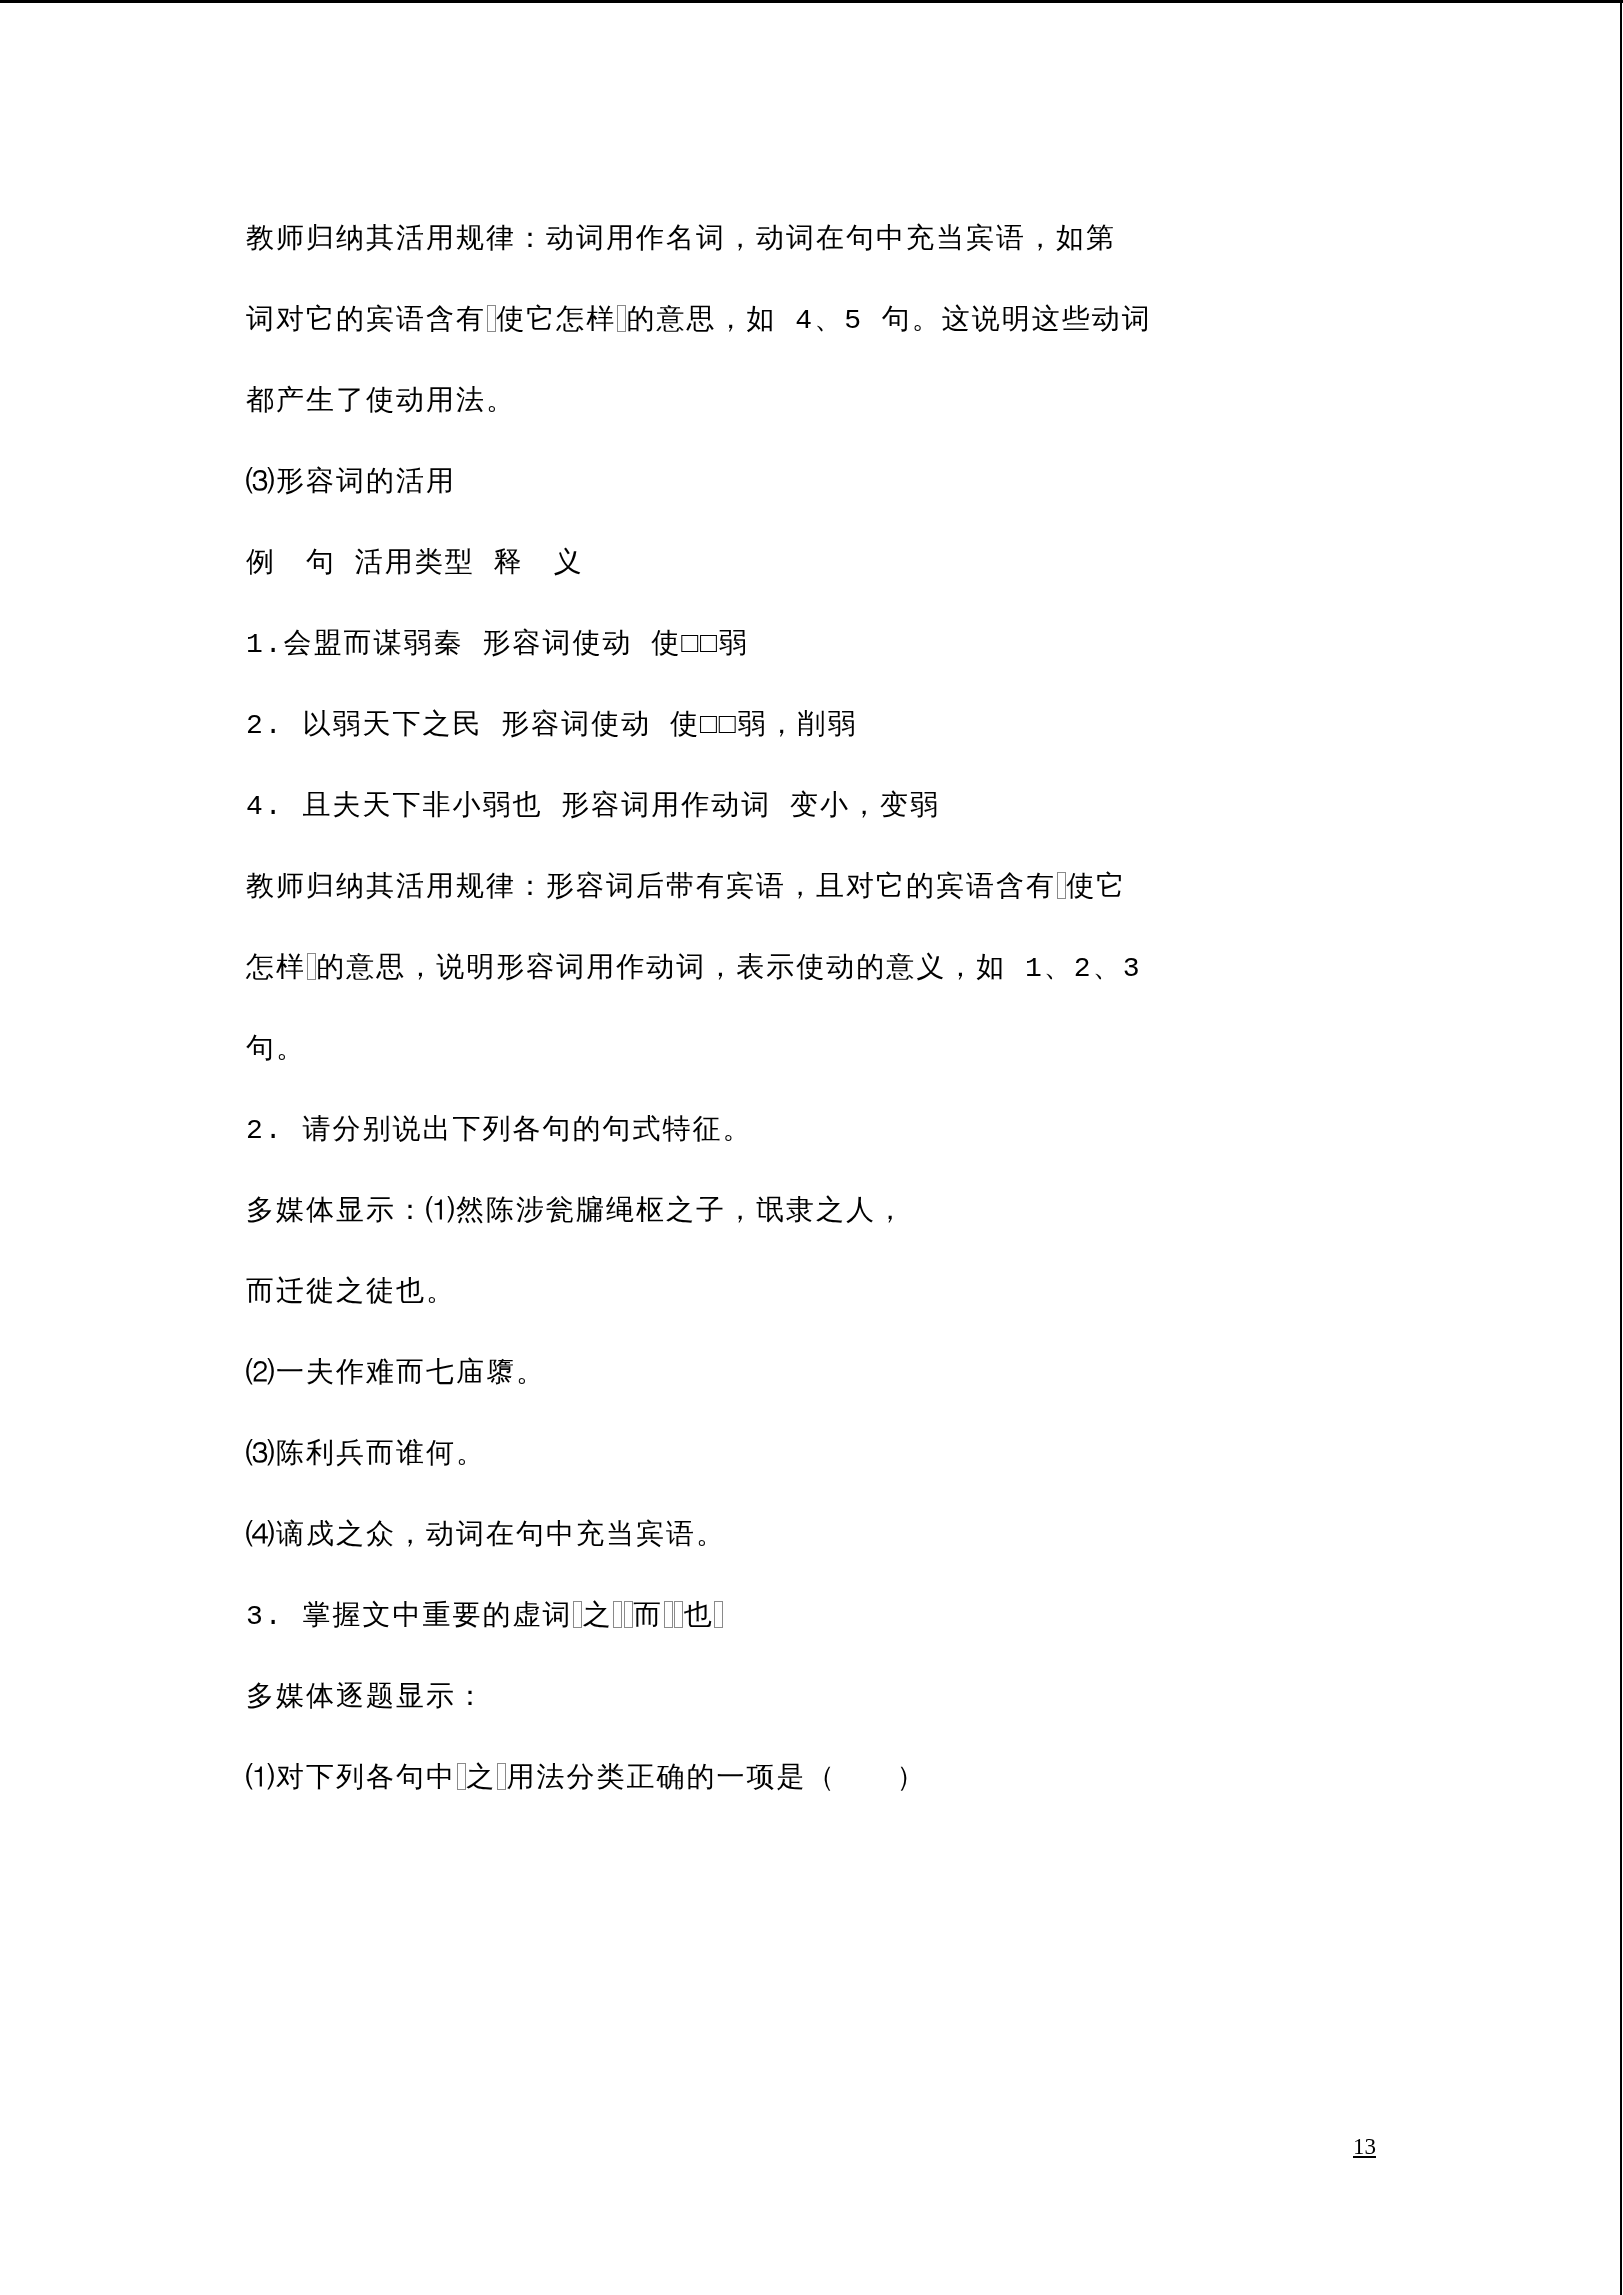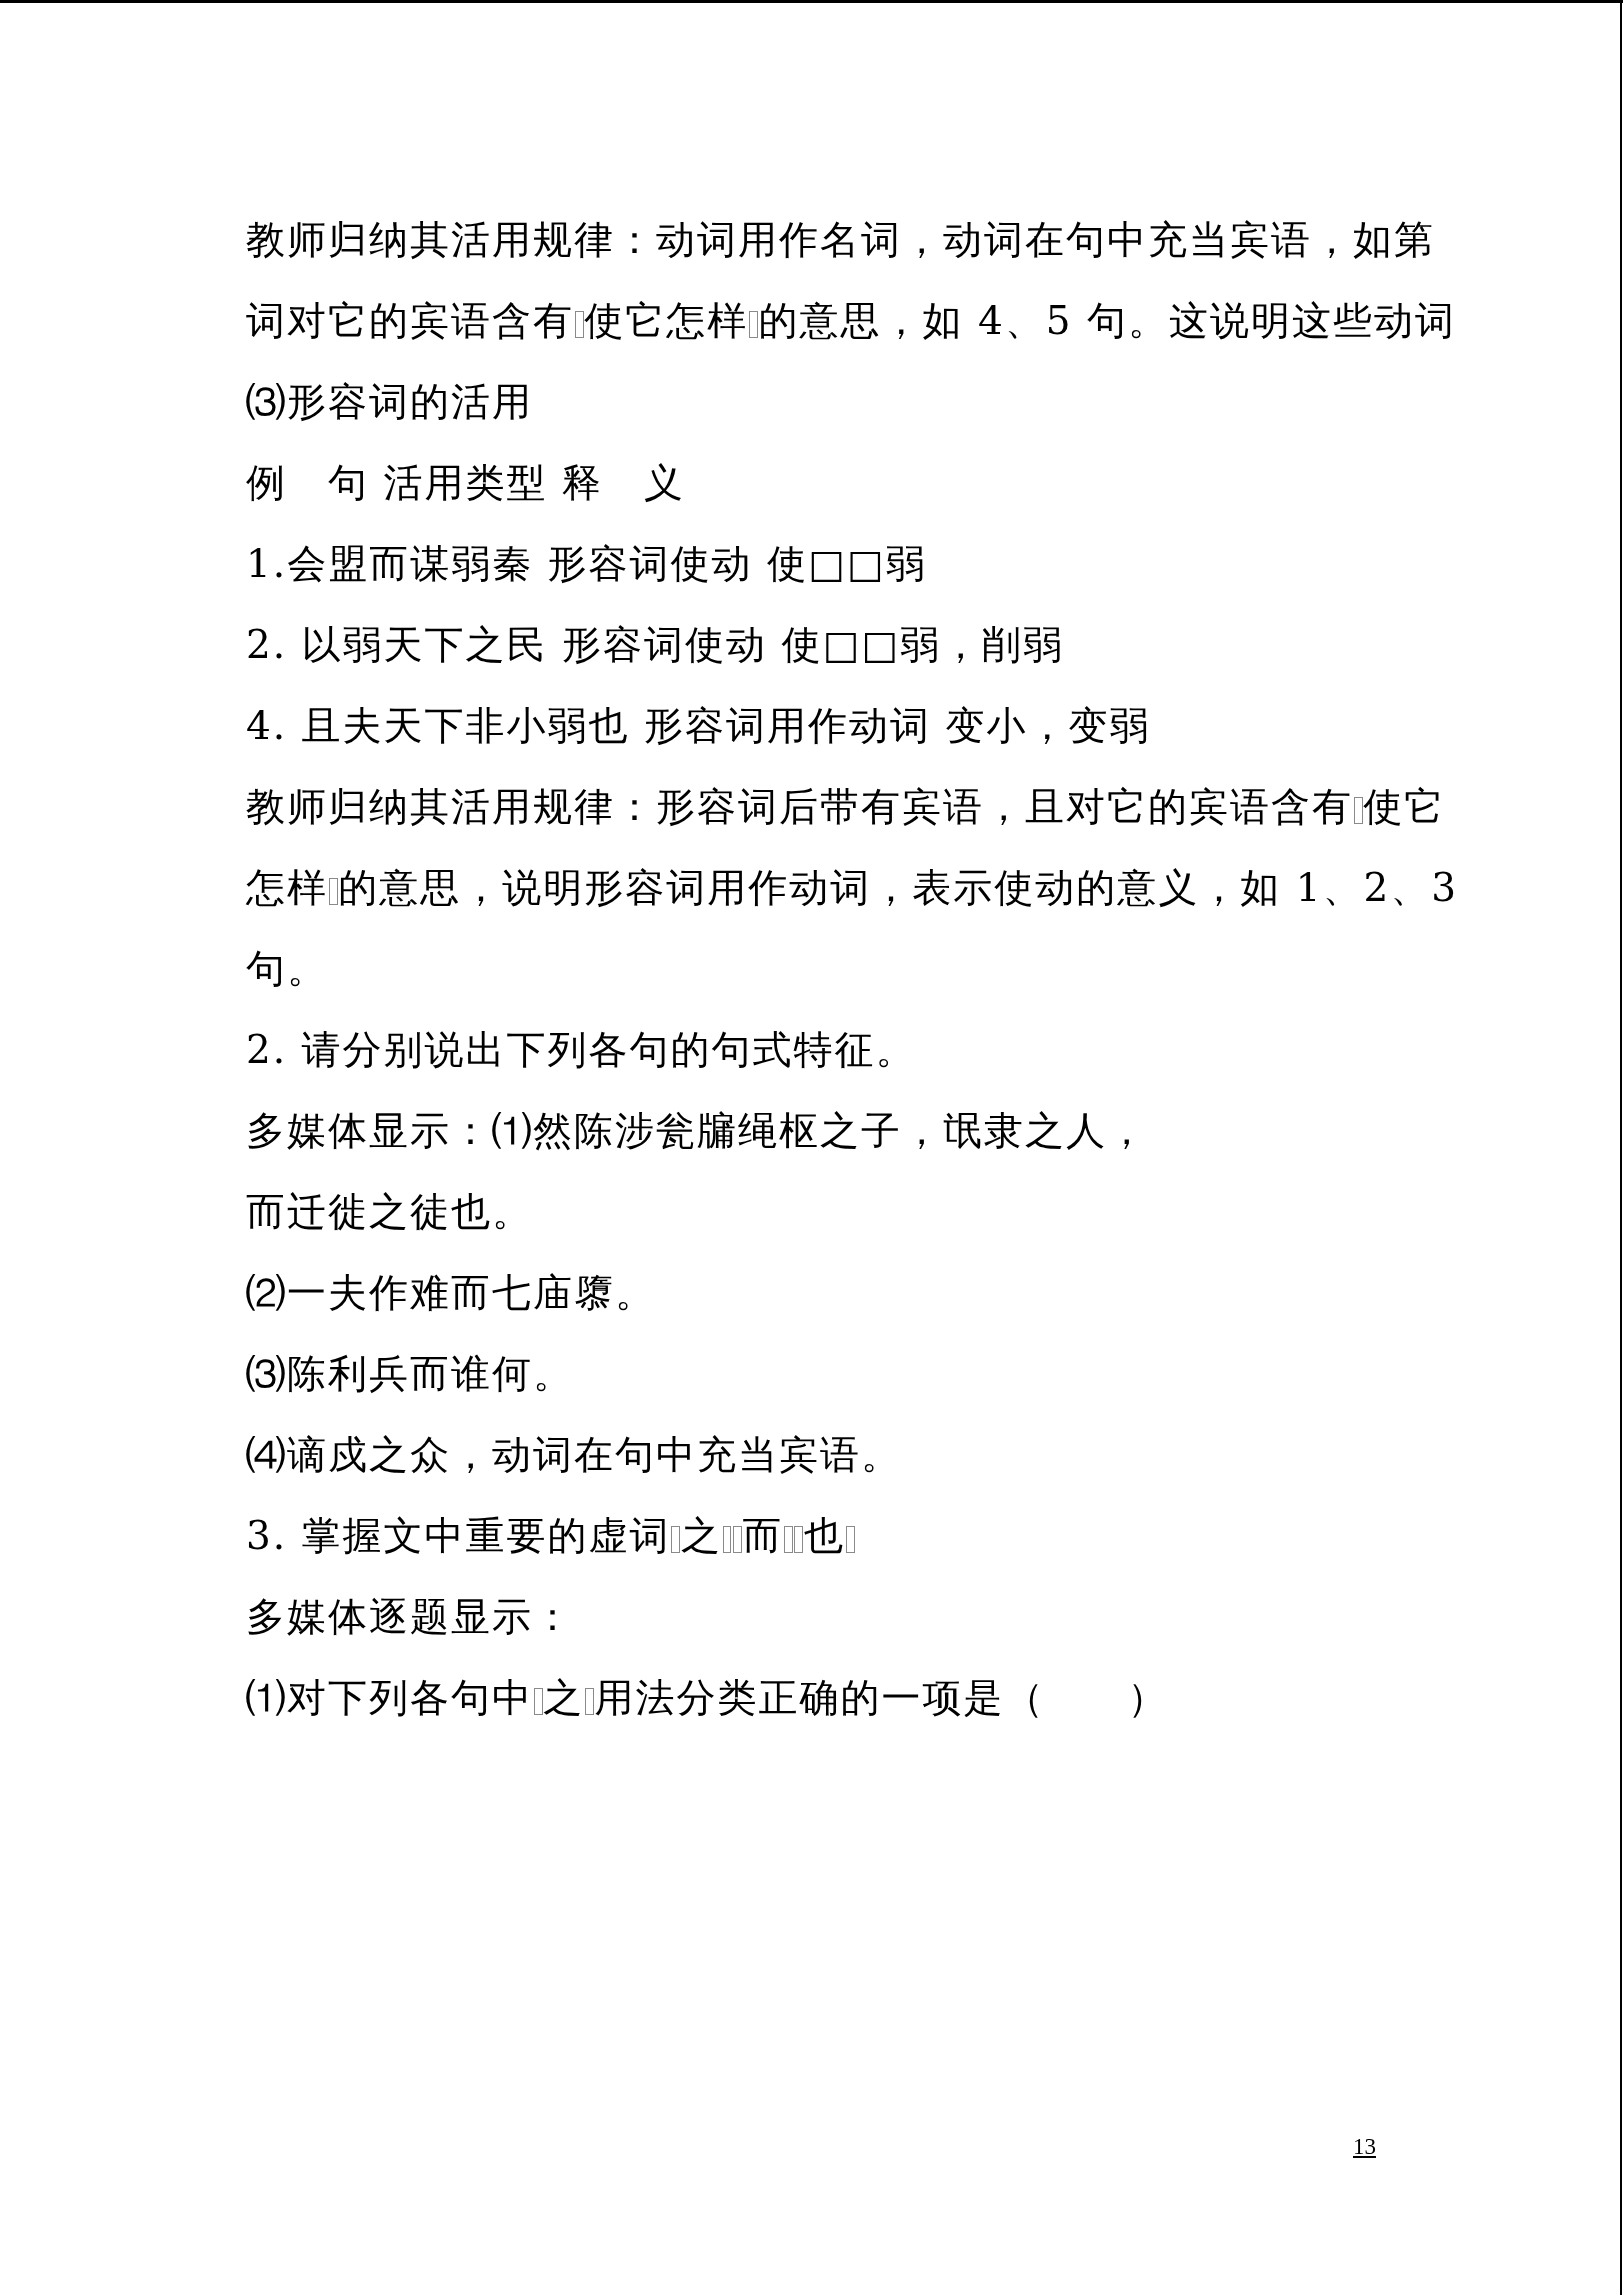--- a/index.html
+++ b/index.html
@@ -33,23 +33,24 @@
   }
   .content {
     position: absolute;
     left: 246px;
     top: 199px;
     width: 1132px;
   }
   .line {
     height: 81px;
     line-height: 81px;
-    font-size: 39px;
+    font-size: 28px;
     white-space: nowrap;
     letter-spacing: 2px;
+    font-family: Liberation Mono, monospace;
   }
   .tofu {
     display: inline-block;
     width: 8.9px;
     height: 27px;
     border: 1px solid #8a8a8a;
     box-sizing: border-box;
     vertical-align: -4.1px;
     margin: 0 0.7px;
   }
@@ -65,20 +66,21 @@
 </style>
 </head>
 <body>
 
 <div class="page-border-top"></div>
 <div class="page-border-right"></div>
 
 <div class="content" id="doc-body">
     <div class="line"><span>教师归纳其活用规律：动词用作名词，动词在句中充当宾语，如第</span></div>
     <div class="line"><span>词对它的宾语含有</span><span class="tofu"></span><span>使它怎样</span><span class="tofu"></span><span>的意思，如 4、5 句。这说明这些动词</span></div>
+    <div class="line"><span>都产生了使动用法。</span></div>
     <div class="line"><span>⑶形容词的活用</span></div>
     <div class="line"><span>例　句 活用类型 释　义</span></div>
     <div class="line"><span>1.会盟而谋弱秦 形容词使动 使□□弱</span></div>
     <div class="line"><span>2. 以弱天下之民 形容词使动 使□□弱，削弱</span></div>
     <div class="line"><span>4. 且夫天下非小弱也 形容词用作动词 变小，变弱</span></div>
     <div class="line"><span>教师归纳其活用规律：形容词后带有宾语，且对它的宾语含有</span><span class="tofu"></span><span>使它</span></div>
     <div class="line"><span>怎样</span><span class="tofu"></span><span>的意思，说明形容词用作动词，表示使动的意义，如 1、2、3</span></div>
     <div class="line"><span>句。</span></div>
     <div class="line"><span>2. 请分别说出下列各句的句式特征。</span></div>
     <div class="line"><span>多媒体显示：⑴然陈涉瓮牖绳枢之子，氓隶之人，</span></div>

